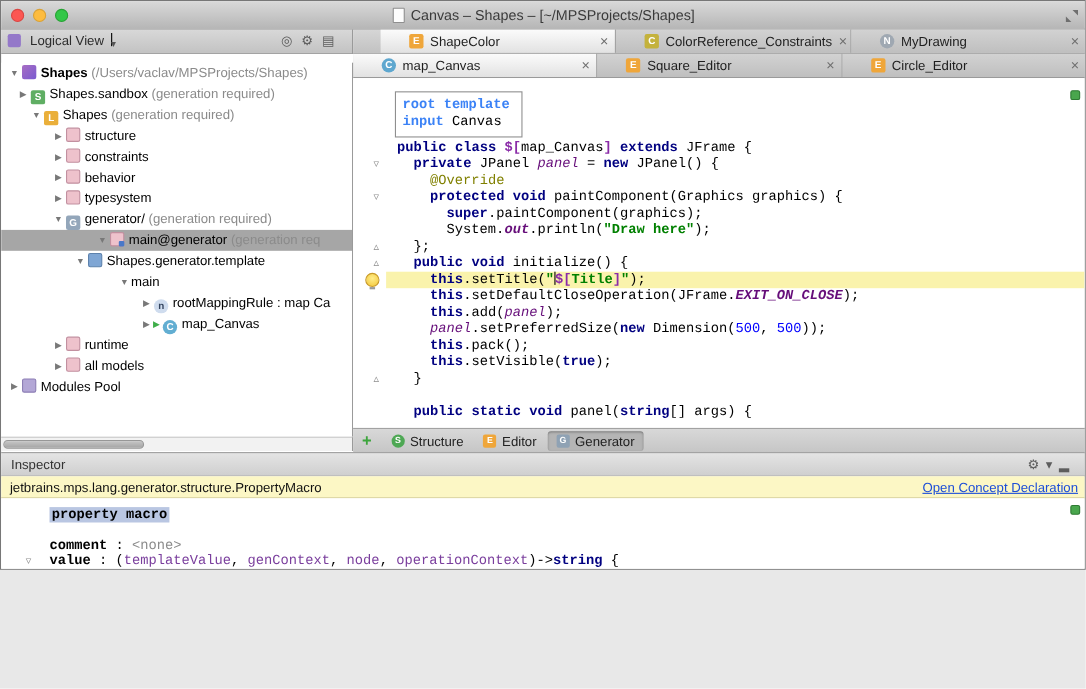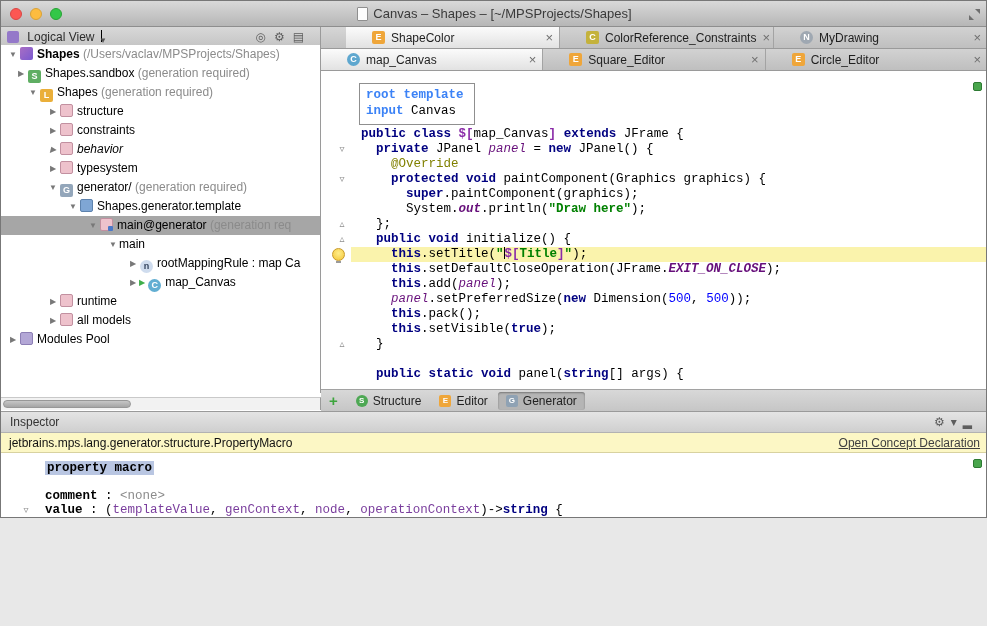--- a/index.html
+++ b/index.html
@@ -42,21 +42,21 @@
     border-right:1px solid #a3a3a3;font-size:12px;color:#1e1e1e;
     background:linear-gradient(#d2d2d2,#bfbfbf);overflow:hidden;white-space:nowrap}
   .tab.active{background:linear-gradient(#fbfbfb,#e2e2e2)}
   .tabicon{display:inline-block;width:13px;height:13px;margin-right:6px;flex:0 0 13px;
     font:bold 9px/13px "Liberation Sans",sans-serif;color:#fff;text-align:center}
   .tabicon.sq{border-radius:2px}
   .tabicon.circ{border-radius:50%}
   .tabclose{margin-left:auto;color:#6f6f6f;font-size:13px;line-height:13px;padding-left:6px}
 
   
-  .tree{position:absolute;left:0;top:44px;width:320px;height:348px;background:#fff;
+  .tree{position:absolute;left:0;top:56px;width:320px;height:348px;background:#fff;
     border-right:1px solid #9a9a9a;overflow:hidden;font-size:12px;color:#000}
   .treerow{height:19px;line-height:19px;white-space:nowrap;overflow:hidden}
   .treerow.sel{background:#a6a6a6}
   .arrow{display:inline-block;width:12px;text-align:center;font-size:8px;color:#787878;vertical-align:1px}
   .tlabel.b{font-weight:bold}
   .suffix{color:#8b8b8b}
   .tic{display:inline-block;width:13px;height:13px;margin:0 4px 0 1px;vertical-align:-2px;border-radius:2px;
     font:bold 9px/13px "Liberation Sans",sans-serif;color:#fff;text-align:center}
   .tic-project{background:linear-gradient(135deg,#a86ec4,#7a5ad0)}
   .tic-solution{background:#5fae63}
@@ -118,21 +118,21 @@
 
   
   .insphdr{position:absolute;left:0;top:410px;width:987px;height:22px;
     background:linear-gradient(#e4e4e4,#cf!cfcf);background:linear-gradient(#e4e4e4,#cfcfcf);
     border-top:1px solid #9a9a9a;border-bottom:1px solid #b2b2b2;
     font-size:12px;color:#333;line-height:21px;padding-left:9px}
   .ihicons{position:absolute;right:10px;top:0;color:#5d5d5d;font-size:12px;letter-spacing:6px}
   .conceptbar{position:absolute;left:0;top:432px;width:987px;height:20px;background:#fcf7c5;
     border-bottom:1px solid #d8d2a0;display:flex;align-items:center;justify-content:space-between;
     padding:0 8px;font-size:12px;color:#111}
-  .conceptbar a{color:#404040;text-decoration:underline;cursor:pointer}
+  .conceptbar a{color:#1d4ed8;text-decoration:underline;cursor:pointer}
   .inspbody{position:absolute;left:0;top:452px;width:987px;height:148px;background:#fff;overflow:hidden}
   .icode{position:absolute;left:44px;top:8px;font:12.5px "Liberation Mono",monospace}
   .il{height:14px;line-height:14px;white-space:pre}
   .inspbody .gmark{left:18px}
   .inspbody .okbadge{top:6px}
 
   
   .statusbar{position:absolute;left:0;top:600px;width:987px;height:26px;
     background:linear-gradient(#d6d6d6,#bdbdbd);border-top:1px solid #9a9a9a;font-size:11px;color:#555}
   .sb-left{position:absolute;left:6px;top:5px;font-size:13px;color:#737373}
@@ -206,25 +206,25 @@
         <span class="tabclose">×</span>
       </div>
     </div>
 
   <div class="tree" id="tree">
       <div class="treerow" style="padding-left: 6px;"><span class="arrow">▼</span><span class="tic tic-project"></span><span class="tlabel b">Shapes</span><span class="suffix"> (/Users/vaclav/MPSProjects/Shapes)</span></div>
       <div class="treerow" style="padding-left: 14px;"><span class="arrow">▶</span><span class="tic tic-solution">S</span><span class="tlabel">Shapes.sandbox</span><span class="suffix"> (generation required)</span></div>
       <div class="treerow" style="padding-left: 26px;"><span class="arrow">▼</span><span class="tic tic-language">L</span><span class="tlabel">Shapes</span><span class="suffix"> (generation required)</span></div>
       <div class="treerow" style="padding-left: 46px;"><span class="arrow">▶</span><span class="tic tic-model"></span><span class="tlabel">structure</span></div>
       <div class="treerow" style="padding-left: 46px;"><span class="arrow">▶</span><span class="tic tic-model"></span><span class="tlabel">constraints</span></div>
-      <div class="treerow" style="padding-left: 46px; font-style: italic;"><span class="arrow">▶</span><span class="tic tic-model"></span><span class="tlabel">behavior</span></div>
+      <div class="treerow" style="padding-left: 46px;"><span class="arrow">▶</span><span class="tic tic-model"></span><span class="tlabel">behavior</span></div>
       <div class="treerow" style="padding-left: 46px;"><span class="arrow">▶</span><span class="tic tic-model"></span><span class="tlabel">typesystem</span></div>
       <div class="treerow" style="padding-left: 46px;"><span class="arrow">▼</span><span class="tic tic-generator">G</span><span class="tlabel">generator/</span><span class="suffix"> (generation required)</span></div>
+      <div class="treerow sel" style="padding-left: 86px;"><span class="arrow">▼</span><span class="tic tic-genmodel"></span><span class="tlabel">main@generator</span><span class="suffix"> (generation req</span></div>
       <div class="treerow" style="padding-left: 66px;"><span class="arrow">▼</span><span class="tic tic-folder"></span><span class="tlabel">Shapes.generator.template</span></div>
-      <div class="treerow sel" style="padding-left: 86px;"><span class="arrow">▼</span><span class="tic tic-genmodel"></span><span class="tlabel">main@generator</span><span class="suffix"> (generation req</span></div>
       <div class="treerow" style="padding-left: 106px;"><span class="arrow">▼</span><span class="tlabel">main</span></div>
       <div class="treerow" style="padding-left: 126px;"><span class="arrow">▶</span><span class="tic tic-rule">n</span><span class="tlabel">rootMappingRule : map Ca</span></div>
       <div class="treerow" style="padding-left: 126px;"><span class="arrow">▶</span><span class="runarr">▶</span><span class="tic tic-canvas">C</span><span class="tlabel">map_Canvas</span></div>
       <div class="treerow" style="padding-left: 46px;"><span class="arrow">▶</span><span class="tic tic-model"></span><span class="tlabel">runtime</span></div>
       <div class="treerow" style="padding-left: 46px;"><span class="arrow">▶</span><span class="tic tic-allmodels"></span><span class="tlabel">all models</span></div>
       <div class="treerow" style="padding-left: 6px;"><span class="arrow">▶</span><span class="tic tic-pool"></span><span class="tlabel">Modules Pool</span></div>
     </div>
   <div class="treescroll">
     <div class="thumb"></div>
   </div>

